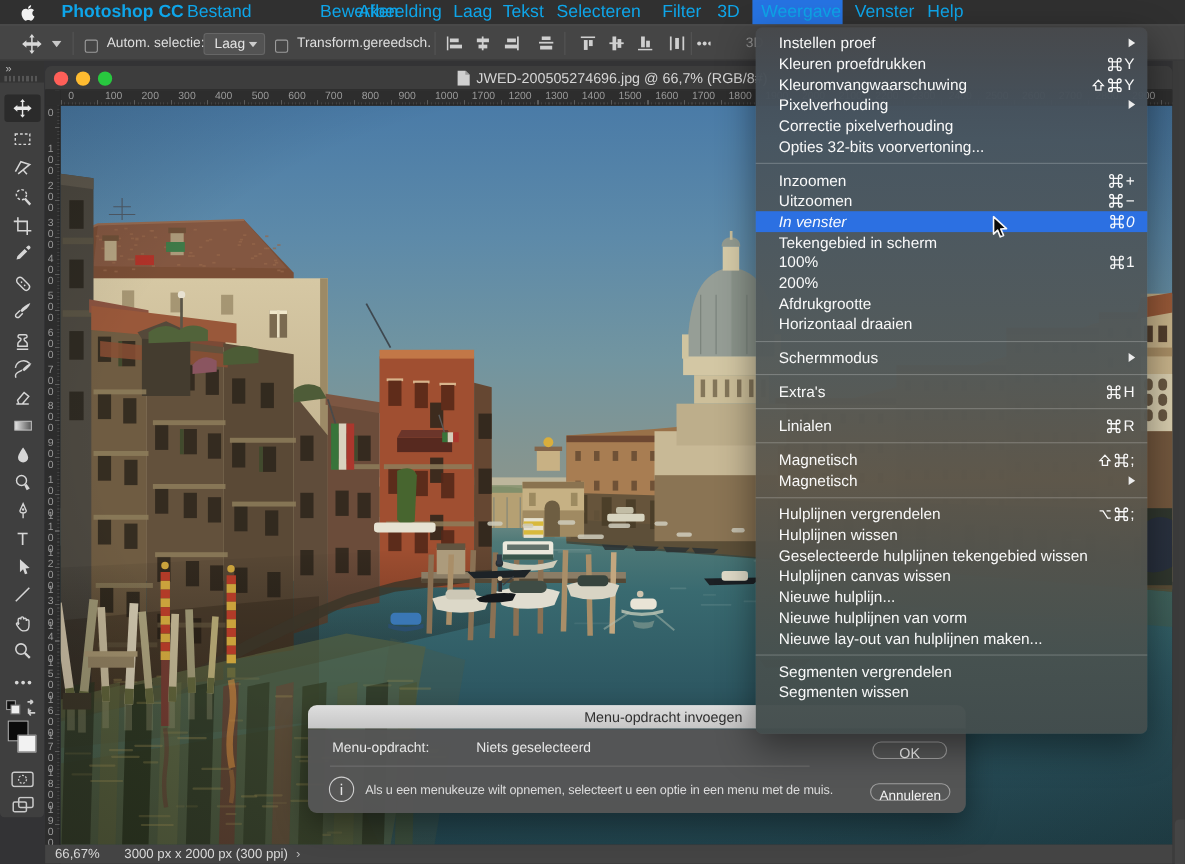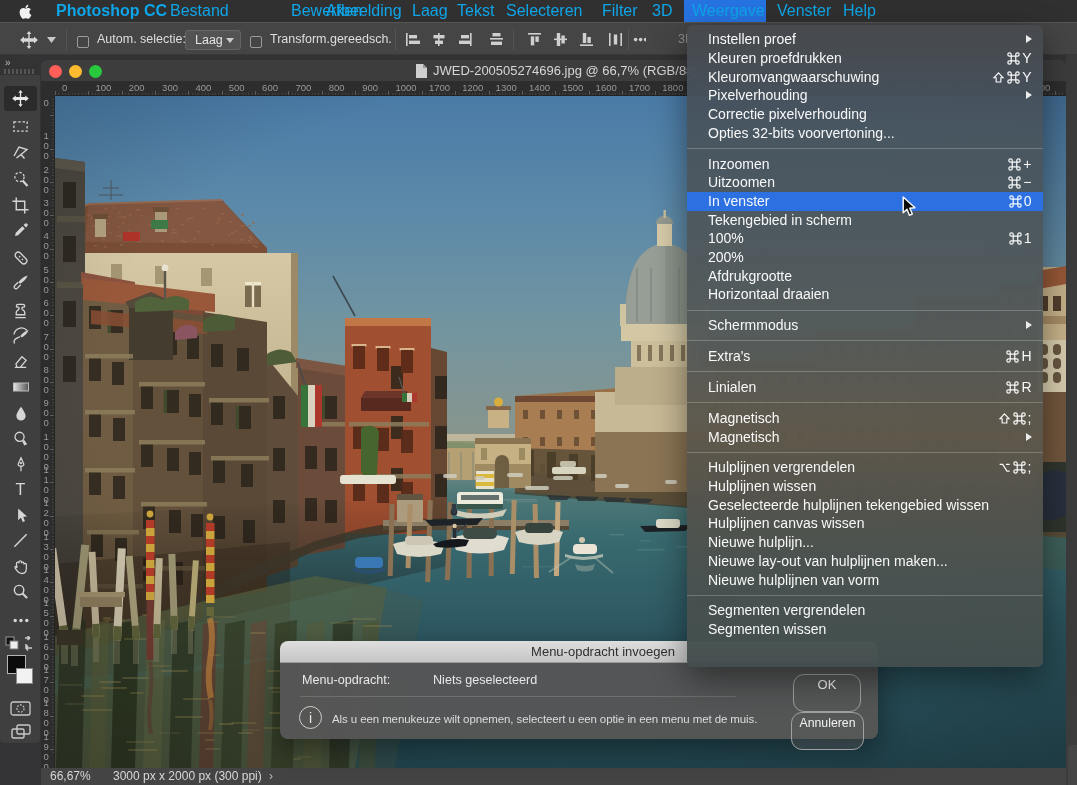--- a/index.html
+++ b/index.html
@@ -40,30 +40,30 @@
   #canvas { position:absolute; left:14px; top:36px; width:1011px; height:672px; overflow:hidden; }
   #statusbar { position:absolute; left:0; top:708px; width:1025px; height:17px; background:#444; color:#d8d8d8; font-size:12px; line-height:17px; }
   
   #rightstrip { position:absolute; left:1066px; top:55px; width:11px; height:730px; background:#3c3c3c; z-index:20; }
   
   #dialog { position:absolute; left:280px; top:641px; width:598px; height:98px; z-index:40; border-radius:8px;
     box-shadow:0 10px 28px rgba(0,0,0,.42); font-size:13px; }
   #dtitle { position:absolute; left:0; top:0; width:598px; height:22px; border-radius:8px 8px 0 0;
     background:linear-gradient(#dedede,#c6c6c6); color:#2f2f2f; text-align:center; line-height:22px; font-size:13px; border-bottom:1px solid #9c9c9c;padding-left:48px; }
   #dbody { position:absolute; left:0; top:22px; width:598px; height:76px; background:rgba(86,86,86,.97); border-radius:0 0 8px 8px; }
-  .dbtn { position:absolute; height:38px; border:1px solid #a0a0a0; border-radius:11px; background:rgba(90,90,90,.4);
+  .dbtn { position:absolute; height:16px; border:1px solid #a0a0a0; border-radius:11px; background:rgba(90,90,90,.4);
      color:#f2f2f2; text-align:center; line-height:20px; font-size:13px; }
   
   #menu { position:absolute; left:687px; top:25px; width:356px; height:642px; z-index:50;
      background:linear-gradient(180deg, rgba(71,73,76,.97) 0%, rgba(70,81,91,.97) 11%, rgba(72,85,95,.97) 16%, rgba(76,87,94,.97) 27%, rgba(83,89,88,.97) 48%, rgba(93,87,75,.97) 64%, rgba(82,83,77,.97) 75%, rgba(71,81,79,.97) 89%, rgba(67,77,77,.97) 100%); border-radius:6px;
      box-shadow:0 12px 34px rgba(0,0,0,.45); padding-top:5.2px; color:rgba(255,255,255,.96); font-size:14px; }
   .mi { position:relative; height:18.7px; line-height:18.7px; padding-left:21px; padding-right:10px; white-space:nowrap; }
   .mi .sc { position:absolute; right:11px; top:0; letter-spacing:0.5px; }
   .scg { vertical-align:-2px; margin-right:2px; }
-  .mi.hl { background:#2c70e2; }
+  .mi.hl { background:#2c70e2;font-style:italic; }
   .msep { height:1px; margin:5.6px 0; background:rgba(255,255,255,.22); }
   .arr { position:absolute; right:11px; top:5.2px; width:0; height:0; border-left:6.5px solid #ececec; border-top:4.5px solid transparent; border-bottom:4.5px solid transparent; }
 </style></head>
 <body>
 
 <div id="win">
   <div id="titlebar">
     <div class="tl" style="left:8px; background:#ff5f58;"></div>
     <div class="tl" style="left:28px; background:#febb30;"></div>
     <div class="tl" style="left:48px; background:#28c83f;"></div>
@@ -1176,22 +1176,22 @@
   <div class="msep"></div>
   <div class="mi">Hulplijnen vergrendelen<span class="sc"><svg class="scg" width="13" height="13" viewBox="0 0 16 16">
           <path fill="none" stroke="currentColor" stroke-width="1.5" d="M2 4.2 h3.8 l5.2 8.2 h3.4 M9.8 4.2 h4.6"></path>
         </svg><svg class="scg" width="13" height="13" viewBox="0 0 16 16">
           <path fill="none" stroke="currentColor" stroke-width="1.5" d="M5.2 5.2 H10.8 V10.8 H5.2 Z M5.2 5.2 H3.1 A2.1 2.1 0 1 1 5.2 3.1 Z M10.8 5.2 V3.1 A2.1 2.1 0 1 1 12.9 5.2 Z M10.8 10.8 H12.9 A2.1 2.1 0 1 1 10.8 12.9 Z M5.2 10.8 V12.9 A2.1 2.1 0 1 1 3.1 10.8 Z"></path>
         </svg>;</span></div>
   <div class="mi">Hulplijnen wissen</div>
   <div class="mi">Geselecteerde hulplijnen tekengebied wissen</div>
   <div class="mi">Hulplijnen canvas wissen</div>
   <div class="mi">Nieuwe hulplijn...</div>
+  <div class="mi">Nieuwe hulplijnen van vorm</div>
   <div class="mi">Nieuwe lay-out van hulplijnen maken...</div>
-  <div class="mi">Nieuwe hulplijnen van vorm</div>
   <div class="msep"></div>
   <div class="mi">Segmenten vergrendelen</div>
   <div class="mi">Segmenten wissen</div>
 </div>
 
 <svg id="cursor" style="position:absolute;left:902px;top:196px;z-index:60;" width="16" height="23" viewBox="0 0 16 23">
     <path d="M1.2 1 L1.2 16.8 L5 13.3 L7.4 19.3 L10.3 18 L7.8 12.2 L13 11.8 Z" fill="#0a0a0a" stroke="#f5f5f5" stroke-width="1.5" stroke-linejoin="round"></path>
   </svg>
 
 </body></html>

